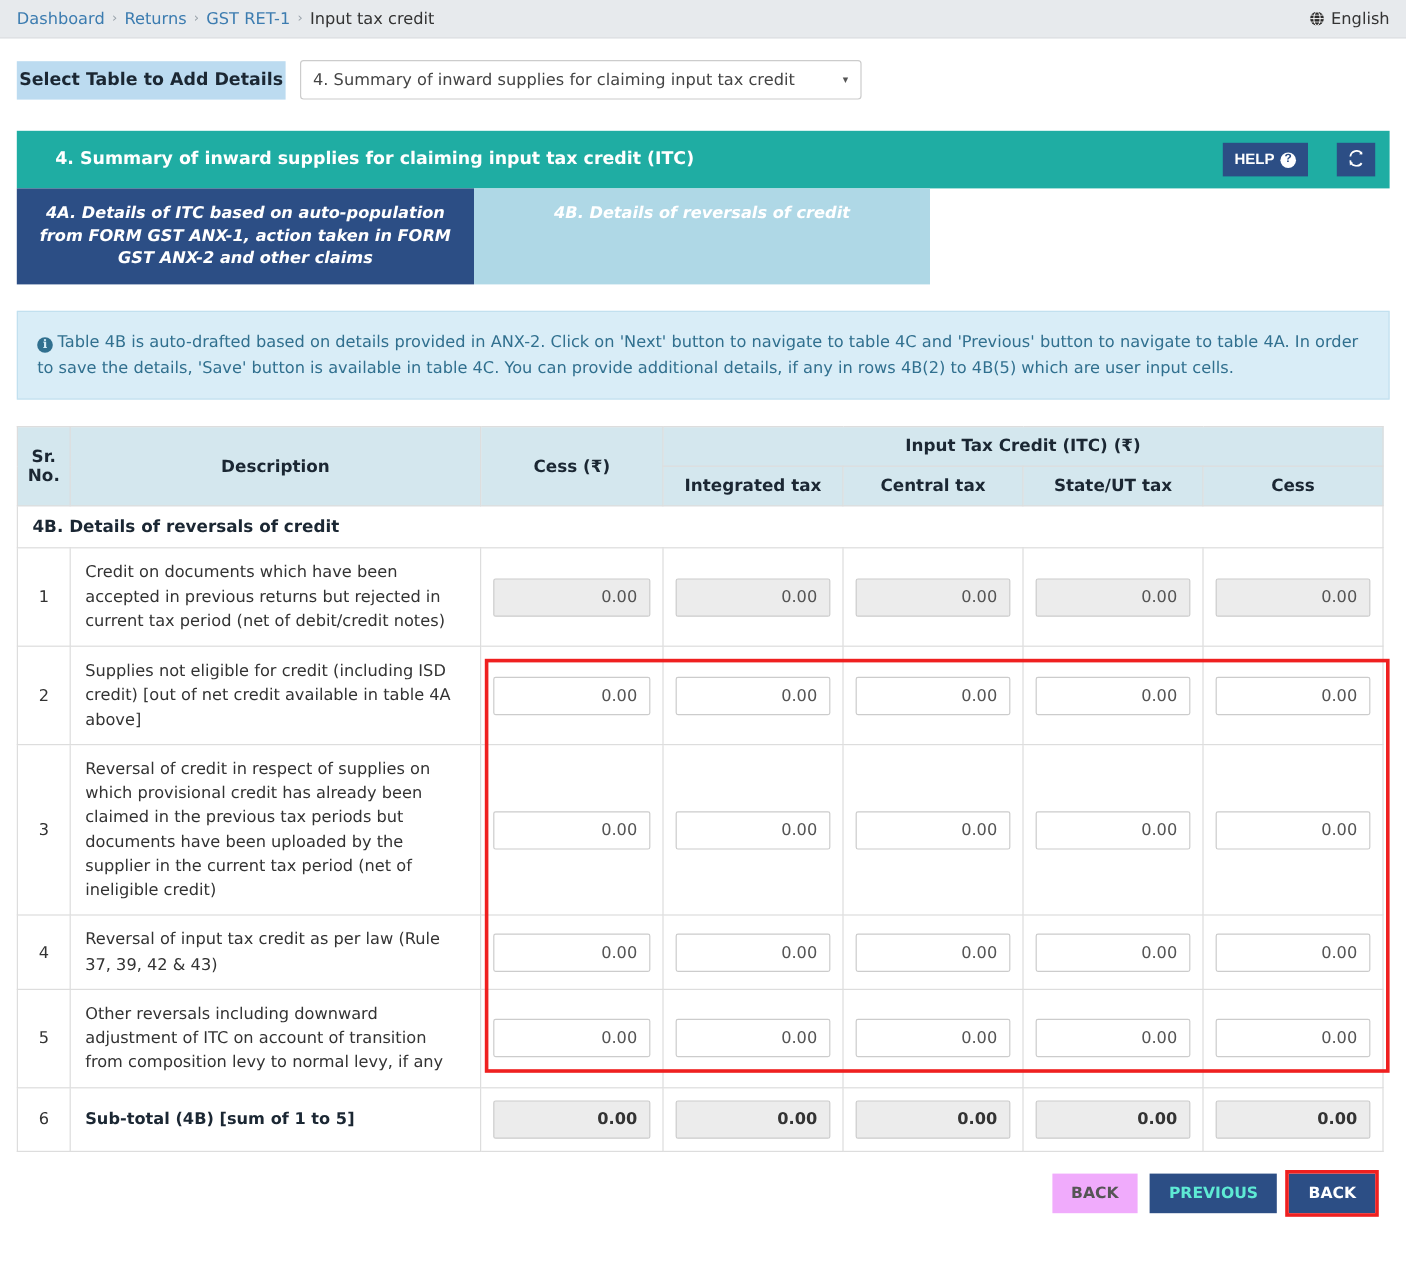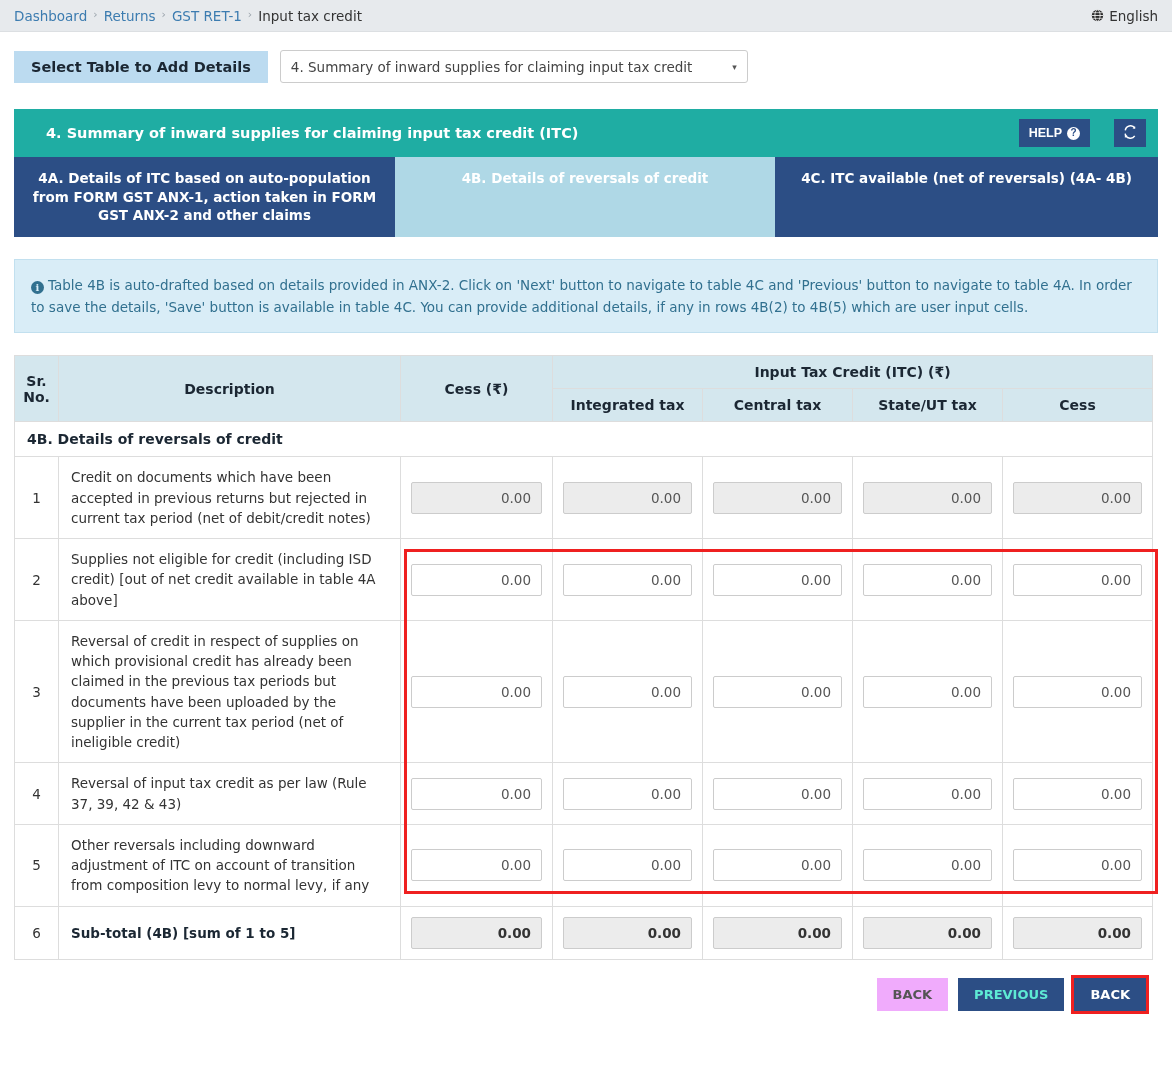--- a/index.html
+++ b/index.html
@@ -34,21 +34,21 @@
     display: flex;
     align-items: center;
     padding: 18px 14px 0 14px;
     gap: 12px;
   }
   .select-label {
     background: #bcdbf0;
     color: #1b2733;
     font-weight: bold;
     font-size: 14.5px;
-    padding: 8px 17px;
+    padding: 8px 2px;
     white-space: nowrap;
   }
   .table-select {
     position: relative;
     width: 468px;
     height: 33px;
     border: 1px solid #ccc;
     border-radius: 3px;
     background: #fff;
     display: flex;
@@ -85,21 +85,21 @@
   .btn-help { padding: 0 10px; }
   .btn-refresh { width: 32px; font-size: 14px; }
   .qmark {
     display:inline-flex; align-items:center; justify-content:center;
     width: 13px; height: 13px; border-radius: 50%;
     background: #fff; color: #2c4e85;
     font-size: 10px; font-weight: bold; line-height: 1;
   }
 
   
-  .tabs { display: flex; }
+  .tabs { display: flex; font-style: italic; }
   .tab {
     padding: 12px 14px;
     font-weight: bold;
     font-size: 13.5px;
     text-align: center;
     display: flex;
     align-items: flex-start;
     justify-content: center;
     cursor: pointer;
     line-height: 1.38;
@@ -280,21 +280,20 @@
             <path d="M2.2 14.8 L2.0 11.6 L5.1 12.0 Z" fill="#ffffff"></path>
           </svg>
         </span>
       </button>
     </div>
   </div>
 
   <div class="tabs">
     <div class="tab navy tab-4a">4A. Details of ITC based on auto-population from FORM GST ANX-1, action taken in FORM GST ANX-2 and other claims</div>
     <div class="tab active tab-4b">4B. Details of reversals of credit</div>
-    <div class="tab navy tab-4c">4C. ITC available (net of reversals) (4A- 4B)</div>
   </div>
 </div>
 
 <div class="alert">
   <span class="info-i">i</span><span>Table 4B is auto-drafted based on details provided in ANX-2. Click on 'Next' button to navigate to table 4C and 'Previous' button to navigate to table 4A. In order to save the details, 'Save' button is available in table 4C. You can provide additional details, if any in rows 4B(2) to 4B(5) which are user input cells.</span>
 </div>
 
 <div class="tablewrap">
   <table class="grid">
     <colgroup>

